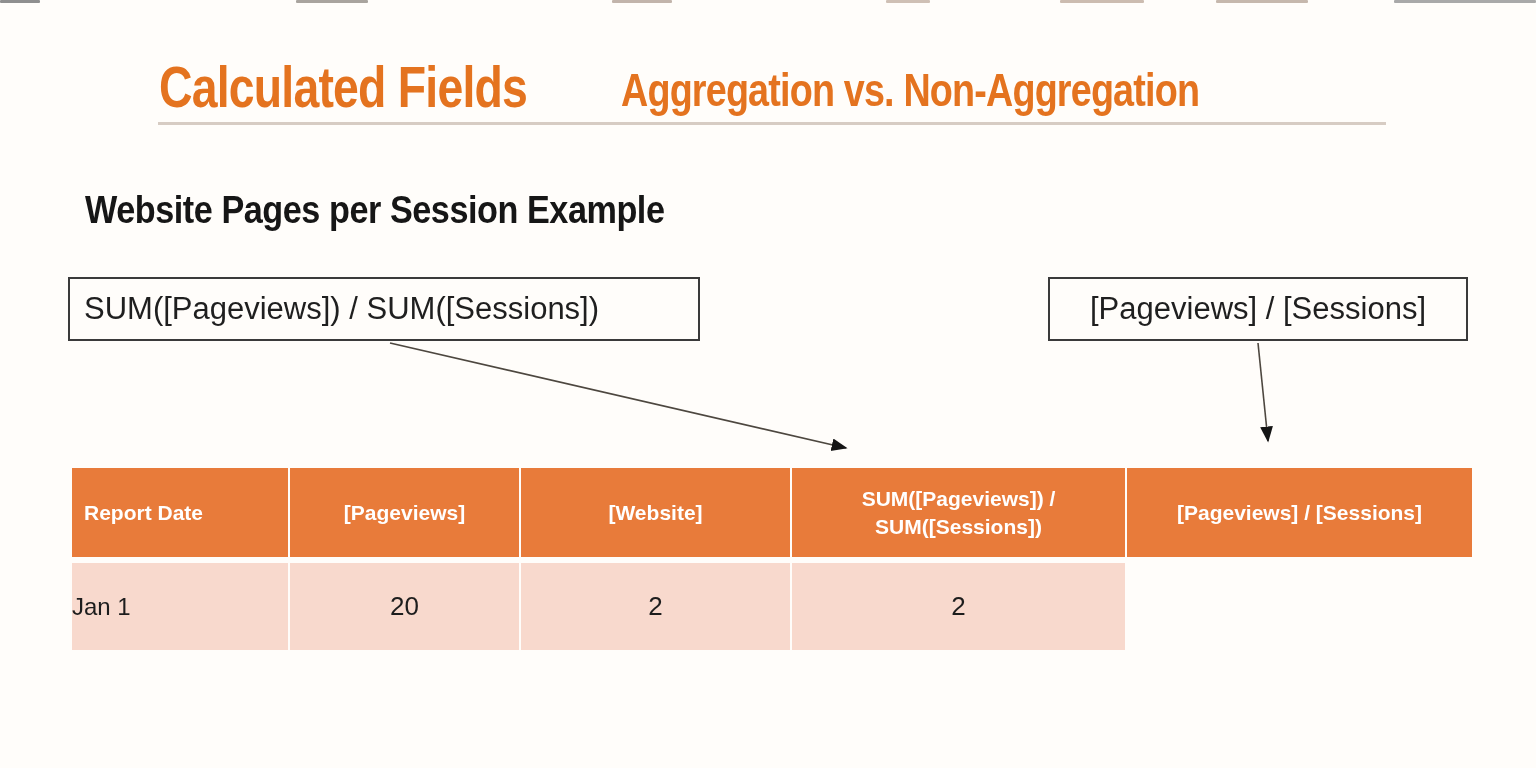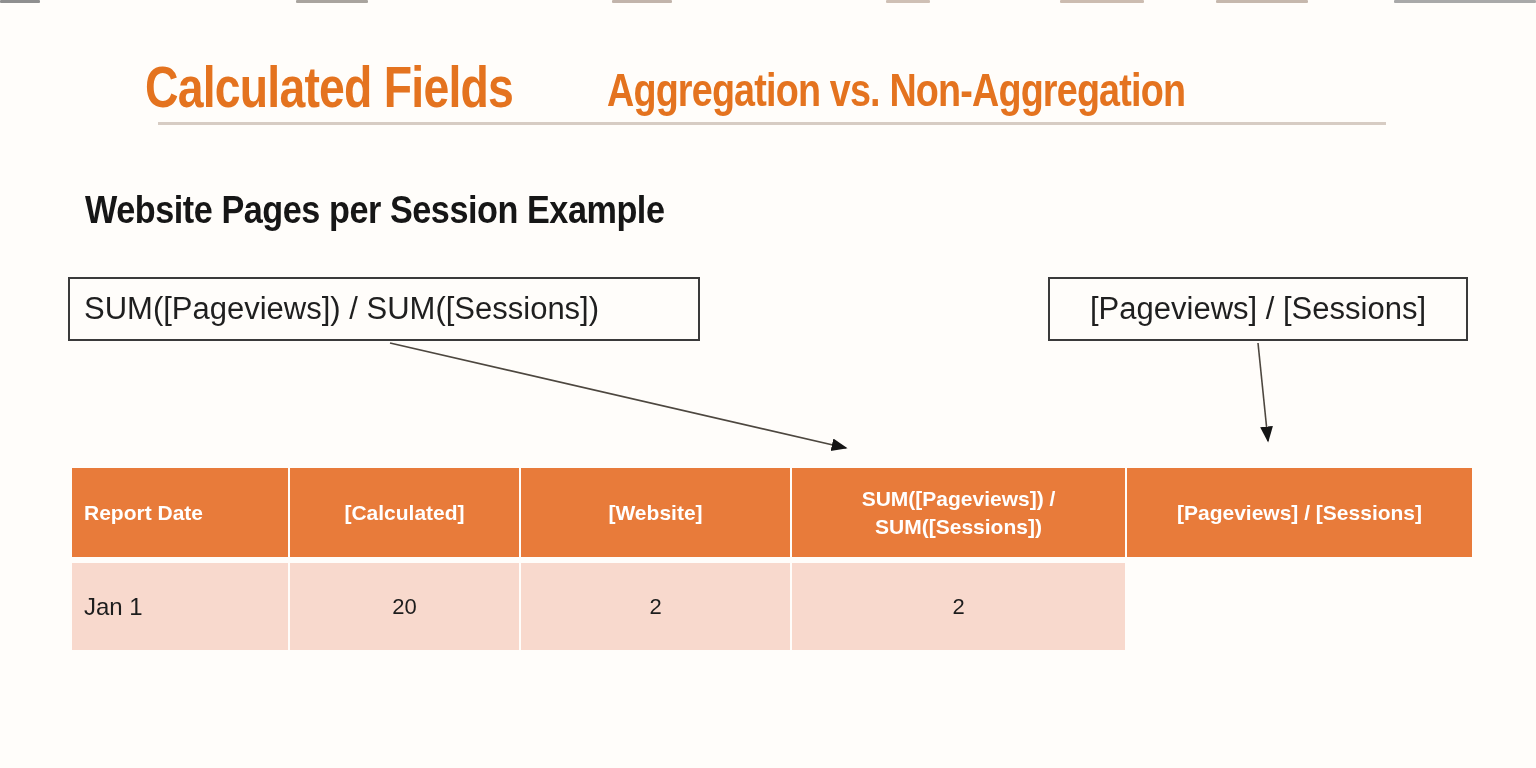--- a/index.html
+++ b/index.html
@@ -10,21 +10,21 @@
     position:relative;
     overflow:hidden;
     color:var(--text-dark,#1e1e1e);
   }
   .slide{position:absolute;inset:0;}
 
   
   .artifact{position:absolute;top:0;height:3px;border-radius:1px;}
 
   
-  .title-row{position:absolute;left:145px;top:0;height:130px;width:1300px;}
+  .title-row{position:absolute;left:159px;top:0;height:130px;width:1300px;}
   .slide-title{
     position:absolute;left:0;top:58px;margin:0;
     font-size:58px;font-weight:bold;line-height:1.0;
     color:var(--title-orange,#e4731f);
     transform:scaleX(.8);transform-origin:left top;
     white-space:nowrap;letter-spacing:-1px;
   }
   .slide-title-suffix{
     position:absolute;left:462px;top:67px;
     font-size:46px;font-weight:bold;line-height:1.0;
@@ -69,25 +69,25 @@
   }
   .th{
     background:var(--table-header-orange,#e87b3a);
     color:#ffffff;font-weight:bold;font-size:21px;line-height:1.3;
     display:flex;align-items:center;justify-content:center;
     text-align:center;padding:0 14px;box-sizing:border-box;
   }
   .th.first{justify-content:flex-start;text-align:left;padding-left:12px;}
   .td{
     background:var(--row-pink,#f8d9cd);
-    color:#1d1d1d;font-size:22px;
+    color:#1d1d1d;font-size:26px;
     display:flex;align-items:center;justify-content:center;
     box-sizing:border-box;
   }
-  .td.first{justify-content:flex-start;padding-left:12px;font-size:24px;}
+  .td.first{justify-content:flex-start;font-size:24px;}
 </style>
 </head>
 <body>
 
 <div class="slide">
 
   <div class="artifact" style="left:0;width:40px;background:#8f8f8f;"></div>
   <div class="artifact" style="left:296px;width:72px;background:#a9a49e;"></div>
   <div class="artifact" style="left:612px;width:60px;background:#c2b4ab;"></div>
   <div class="artifact" style="left:886px;width:44px;background:#cfc0b5;"></div>
@@ -115,21 +115,21 @@
       <marker id="ah" markerWidth="11" markerHeight="10" refX="9" refY="4" orient="auto">
         <path d="M0,0 L10,4 L0,8 z" fill="#151515"></path>
       </marker>
     </defs>
     <line x1="390" y1="343" x2="846" y2="448" stroke="#4d473f" stroke-width="1.6" marker-end="url(#ah)"></line>
     <line x1="1258" y1="343" x2="1268" y2="441" stroke="#4d473f" stroke-width="1.6" marker-end="url(#ah)"></line>
   </svg>
 
   <div class="data-table">
     <div class="th first">Report Date</div>
-    <div class="th">[Calculated]</div>
+    <div class="th">[Pageviews]</div>
     <div class="th">[Website]</div>
     <div class="th">SUM([Pageviews]) / SUM([Sessions])</div>
     <div class="th">[Pageviews] / [Sessions]</div>
 
     <div class="td first">Jan 1</div>
     <div class="td">20</div>
     <div class="td">2</div>
     <div class="td">2</div>
   </div>
 

